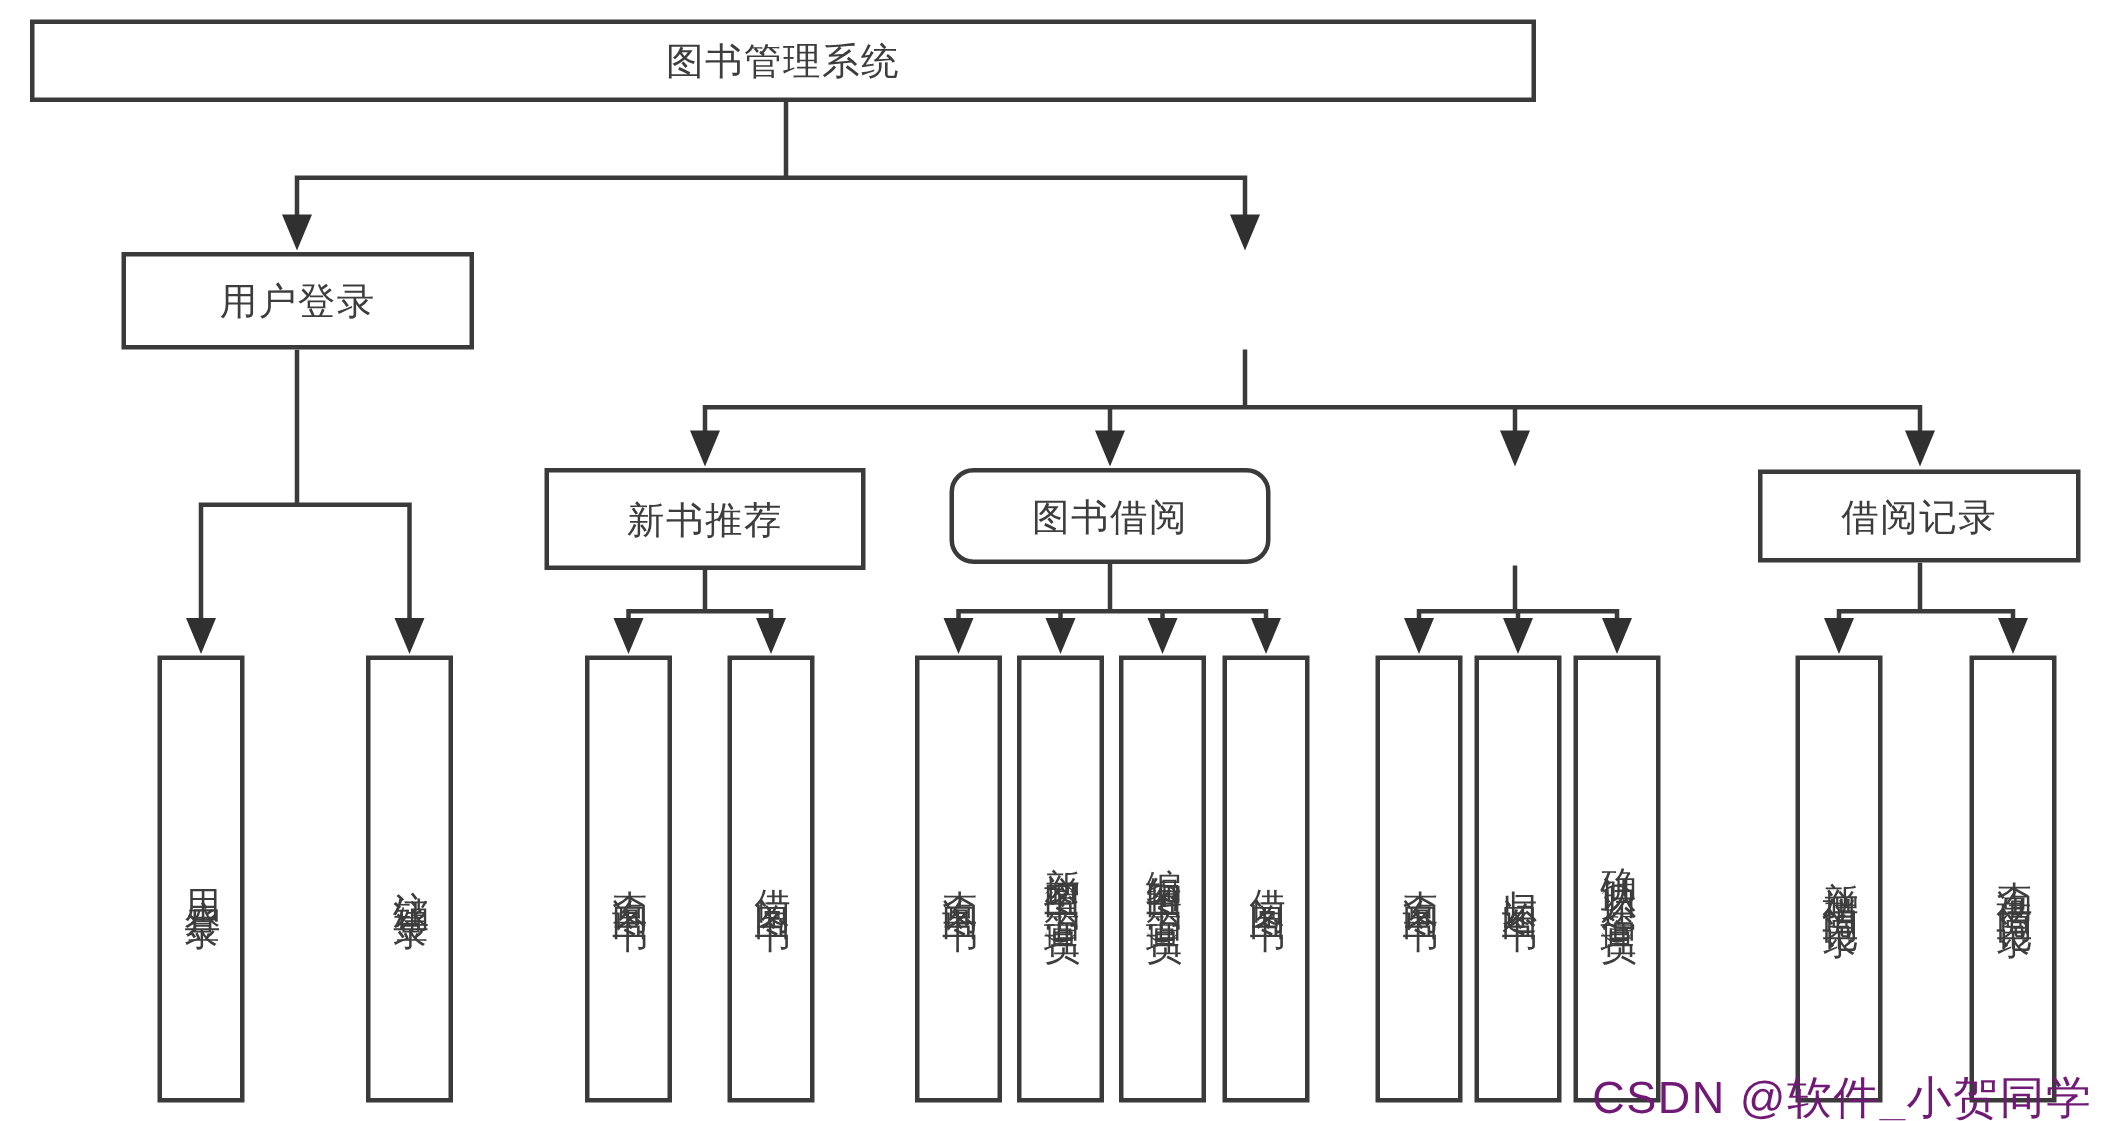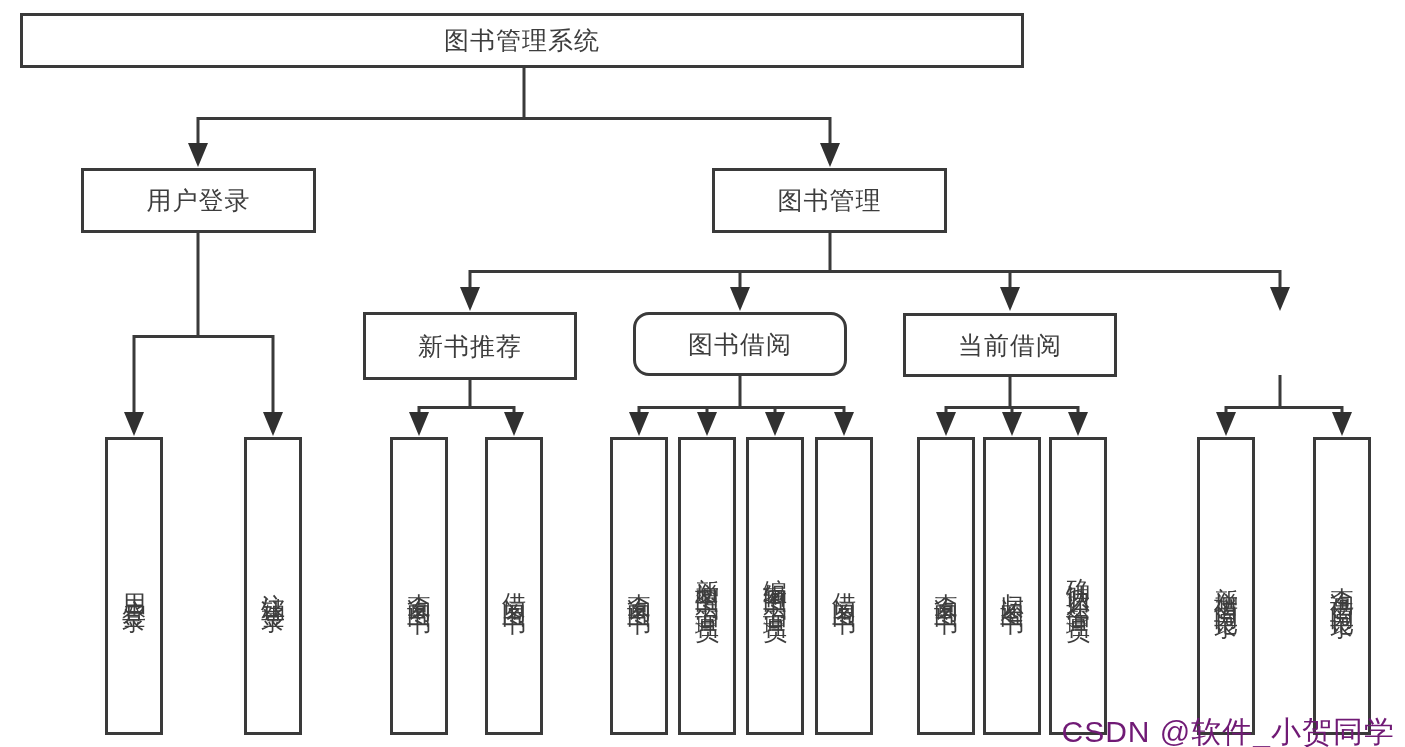--- a/index.html
+++ b/index.html
@@ -113,32 +113,29 @@
     <use href="#ah" x="1342" y="436"></use>
   </svg>
 
   <div class="box hbox" style="left:20px; top:13px; width:1004px; height:55px;">
     <span>图书管理系统</span>
   </div>
 
   <div class="box hbox" style="left:81px; top:168px; width:235px; height:65px;">
     <span>用户登录</span>
   </div>
-  <div class="box hbox" style="left:712px; top:168px; width:235px; height:65px;">
-    <span>图书管理</span>
-  </div>
 
   <div class="box hbox" style="left:363px; top:312px; width:214px; height:68px;">
     <span>新书推荐</span>
   </div>
   <div class="box hbox" style="left:633px; top:312px; width:214px; height:64px;border-radius:16px;">
     <span>图书借阅</span>
   </div>
-  <div class="box hbox" style="left:903px; top:313px; width:214px; height:64px;">
-    <span>当前借阅</span>
+  <div class="box hbox" style="left:1172px; top:313px; width:215px; height:62px;">
+    <span>借阅记录</span>
   </div>
 
   <div class="box vbox" style="left:105px;">
     <span>用户登录</span>
   </div>
   <div class="box vbox" style="left:244px;">
     <span>注销登录</span>
   </div>
 
   <div class="box vbox" style="left:390px;">

